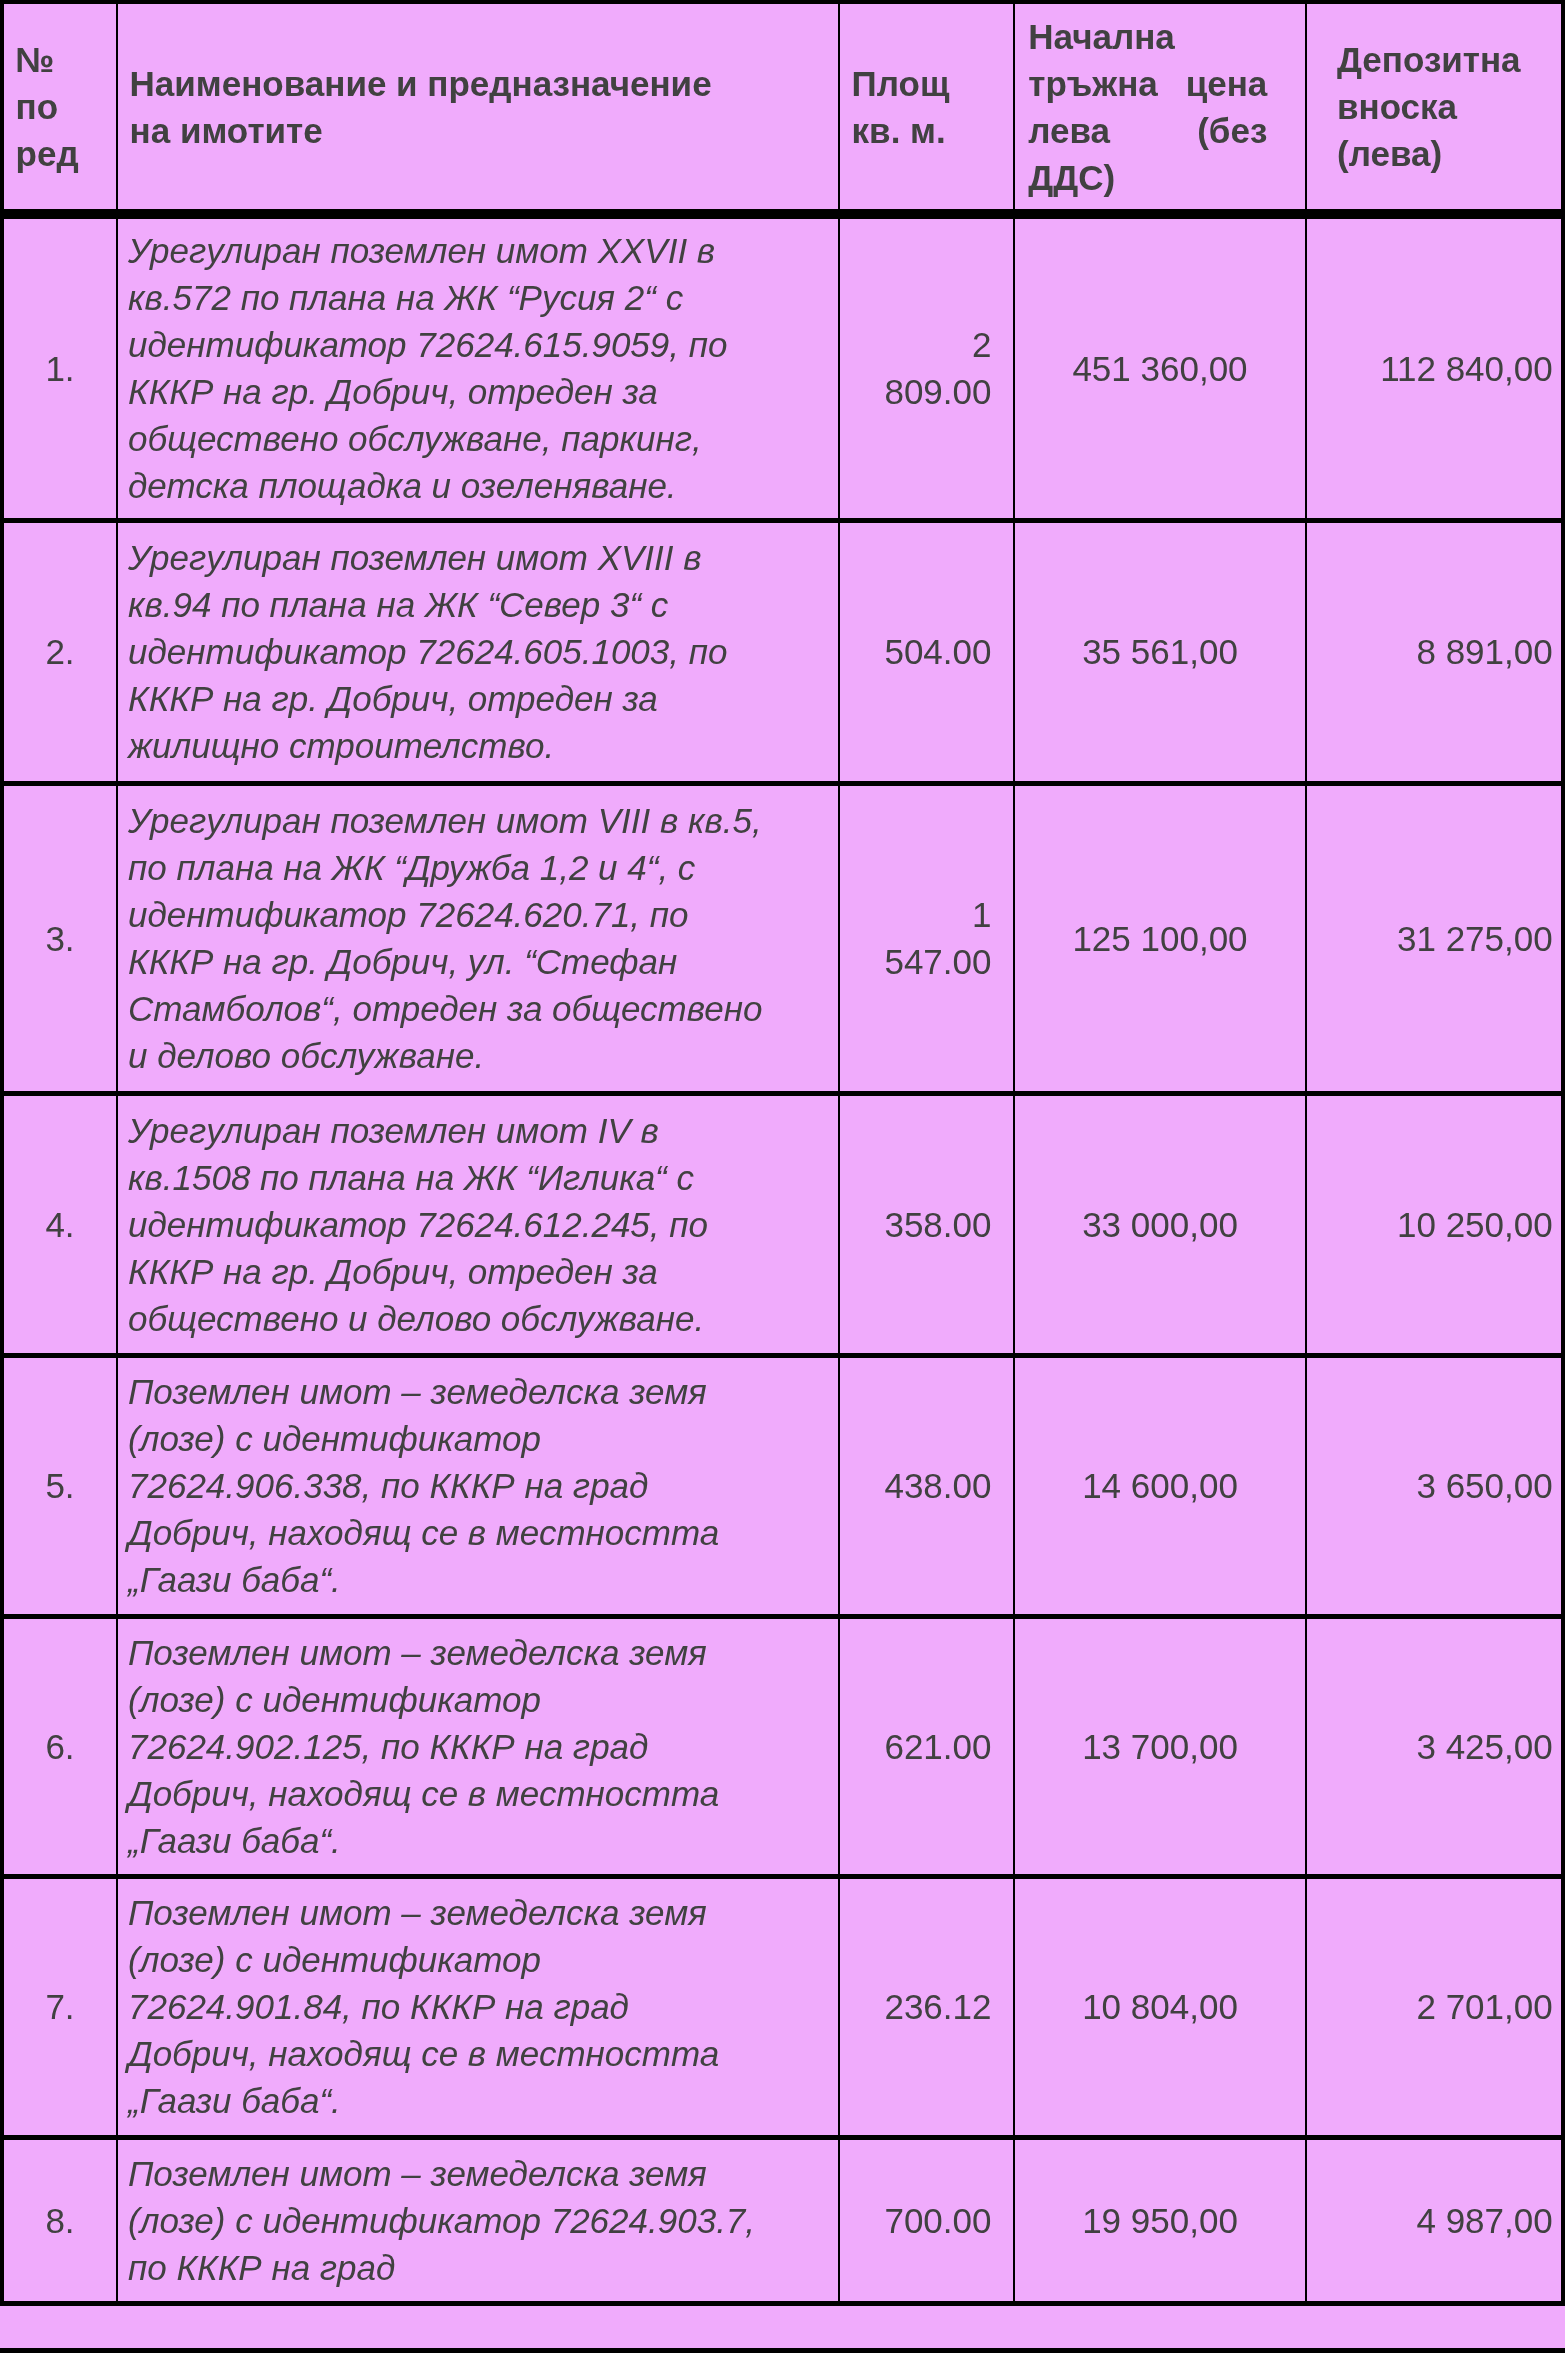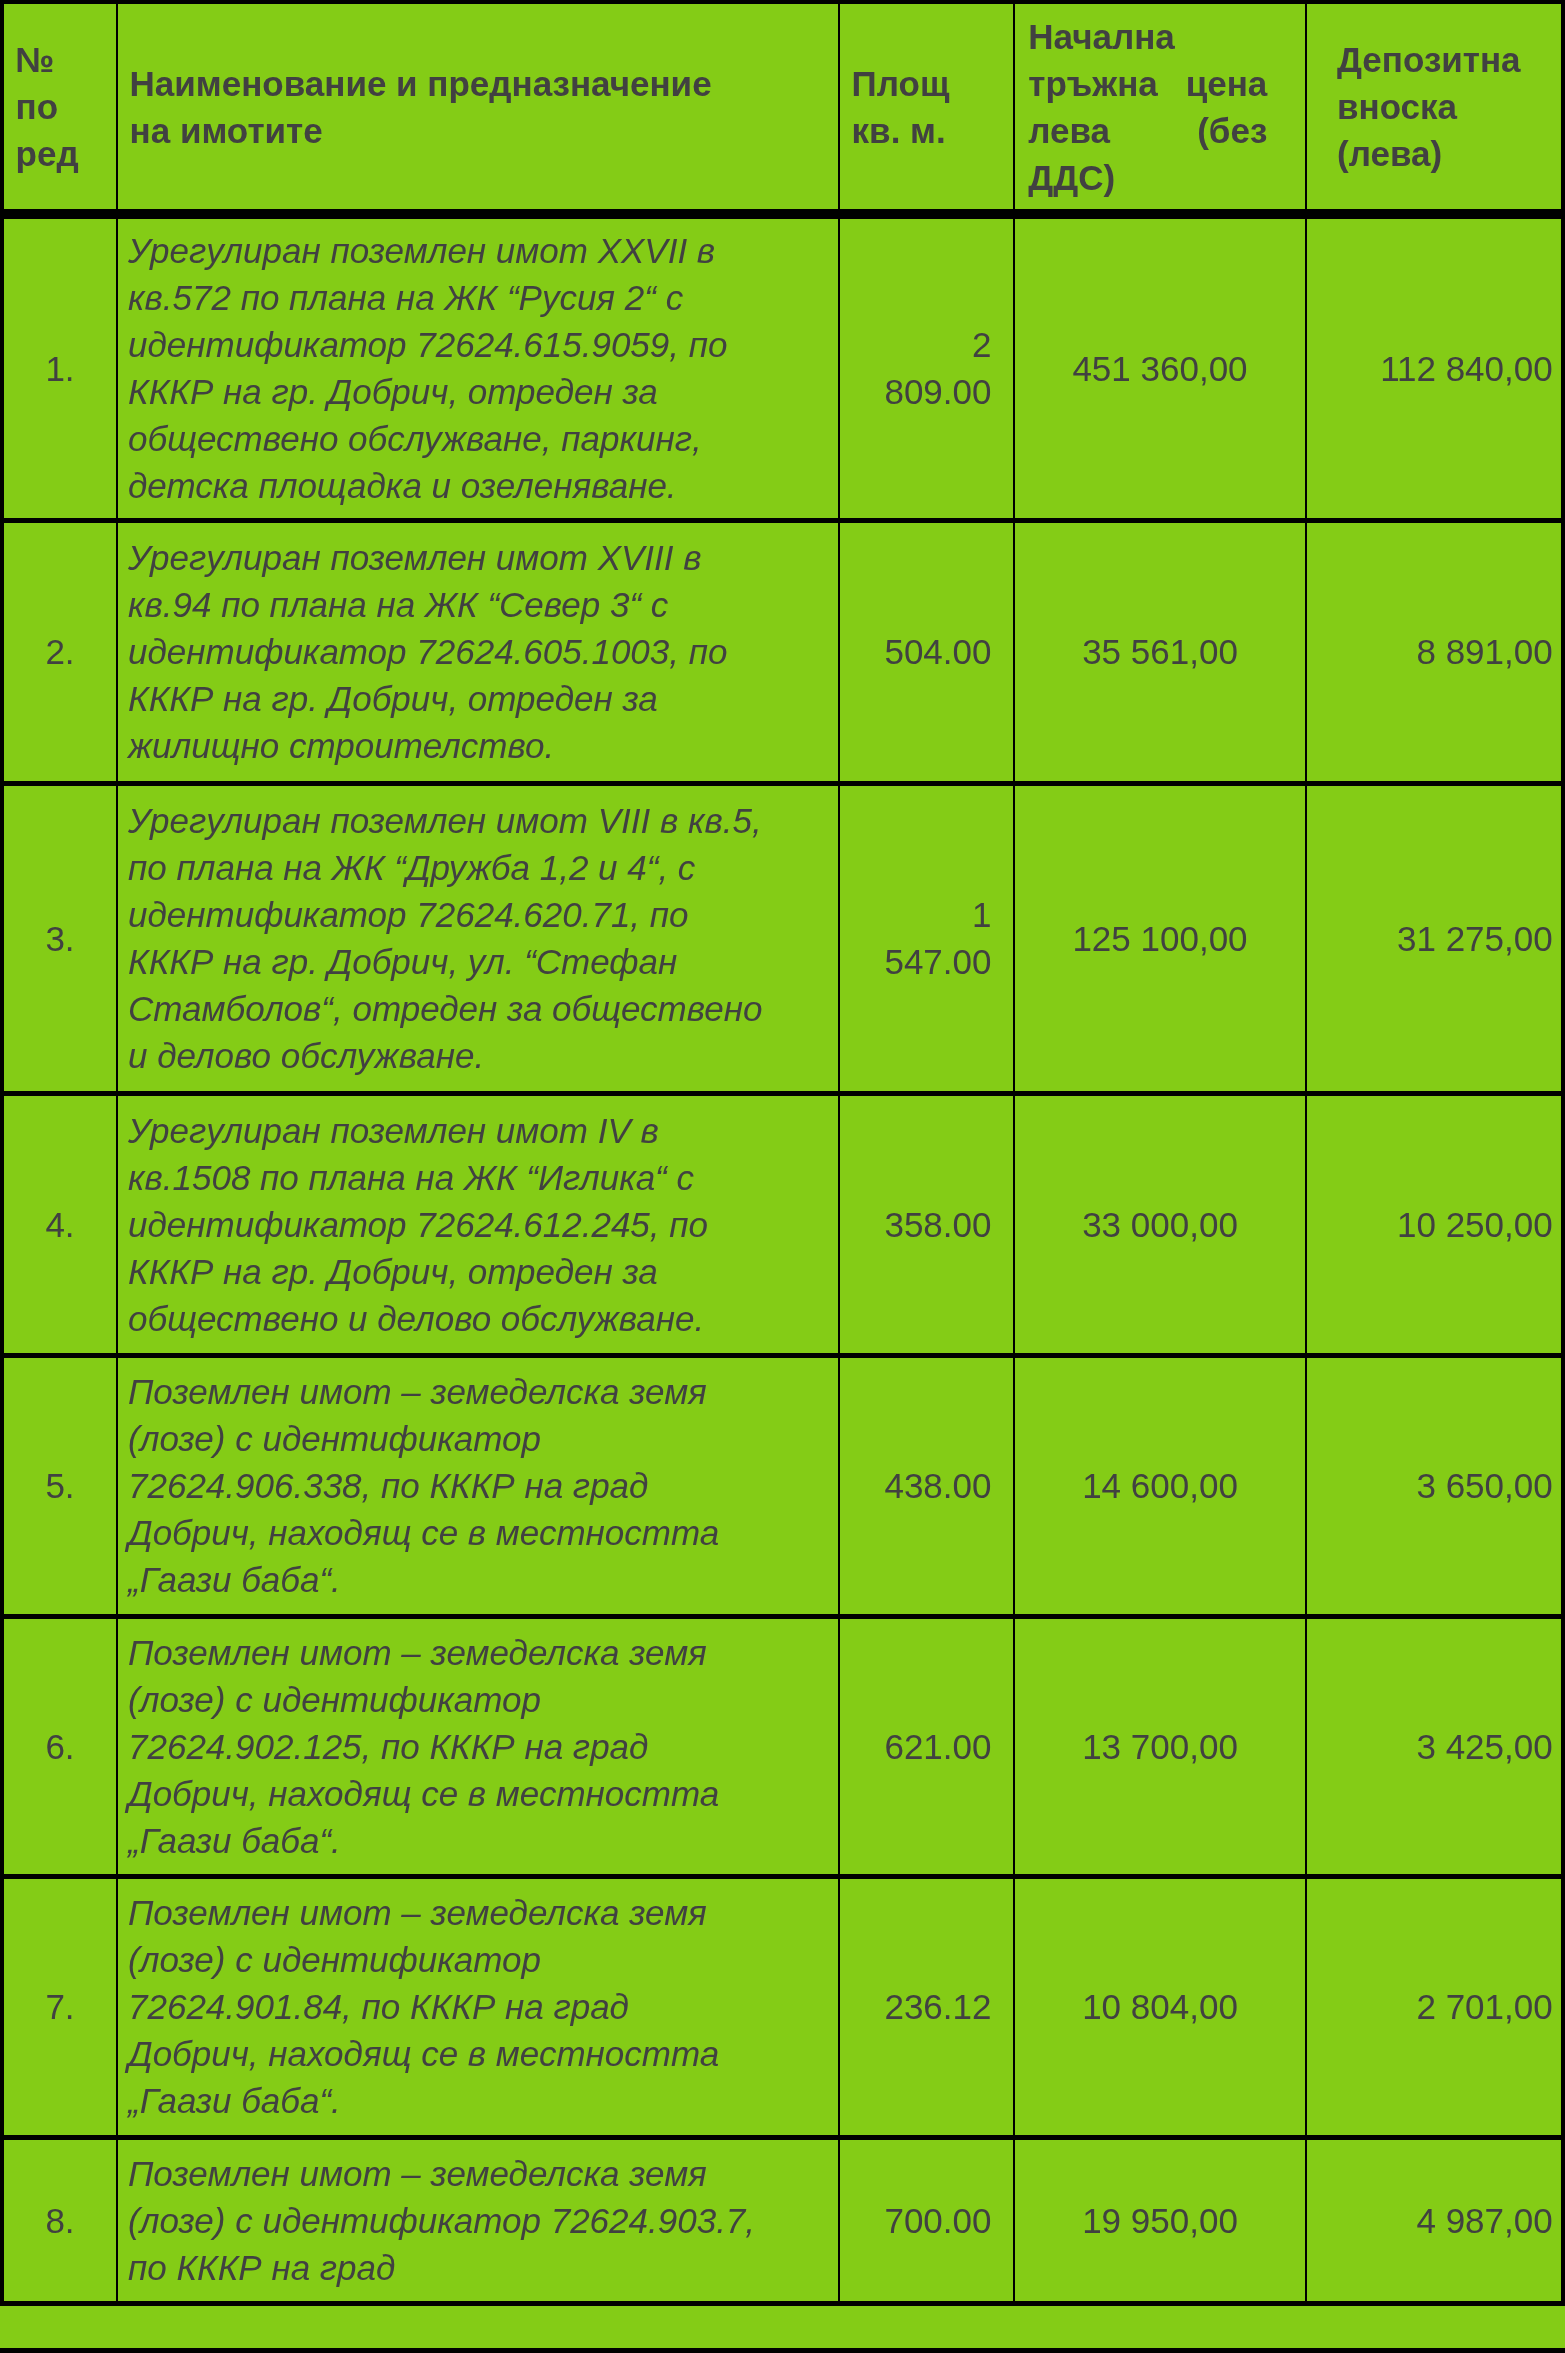--- a/index.html
+++ b/index.html
@@ -1,21 +1,21 @@
 <!DOCTYPE html>
 <html style="font-size:13.3px"><head>
 <meta charset="utf-8">
 <style>
   html, body { margin: 0; padding: 0; background: #ffffff; }
   .page {
     position: relative;
     width: 1565px;
     height: 2354px;
     overflow: hidden;
-    background: #84cc16;
+    background: #f0abfc;
   }
   .page::after { 
     content: "";
     position: absolute;
     left: 0; bottom: 0;
     width: 100%; height: 5.8px;
     background: #000;
   }
   table.props {
     border-collapse: collapse;

